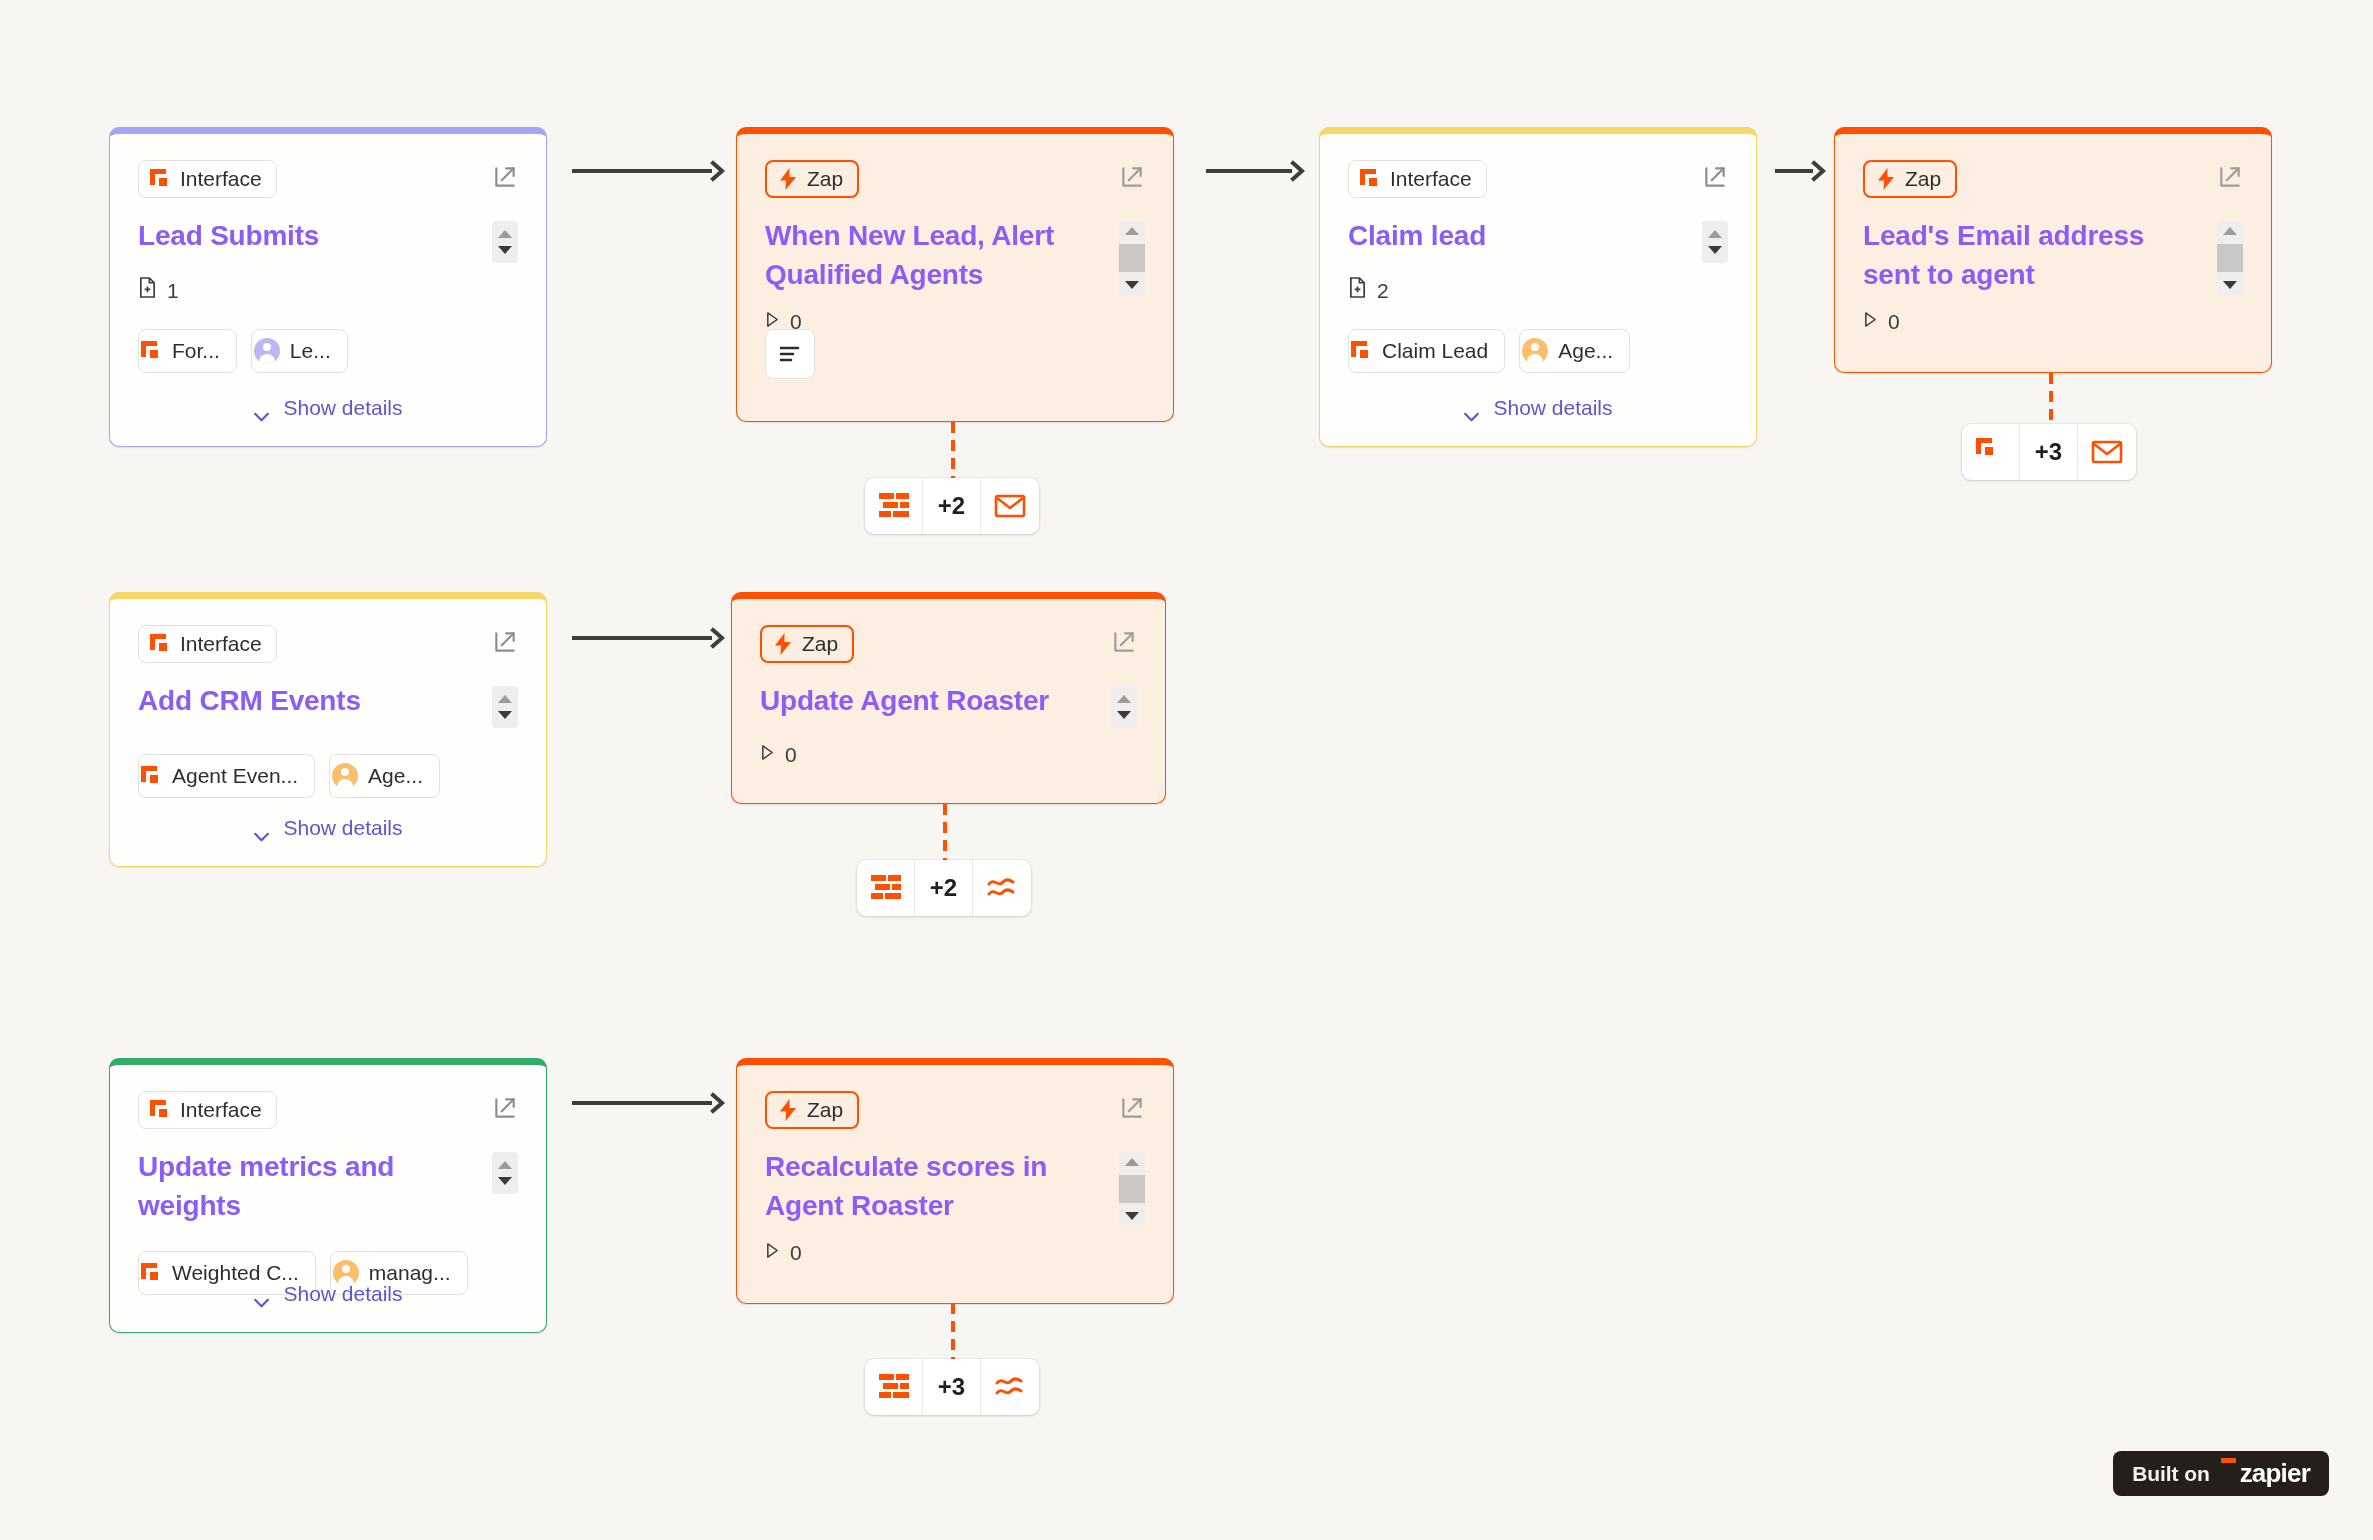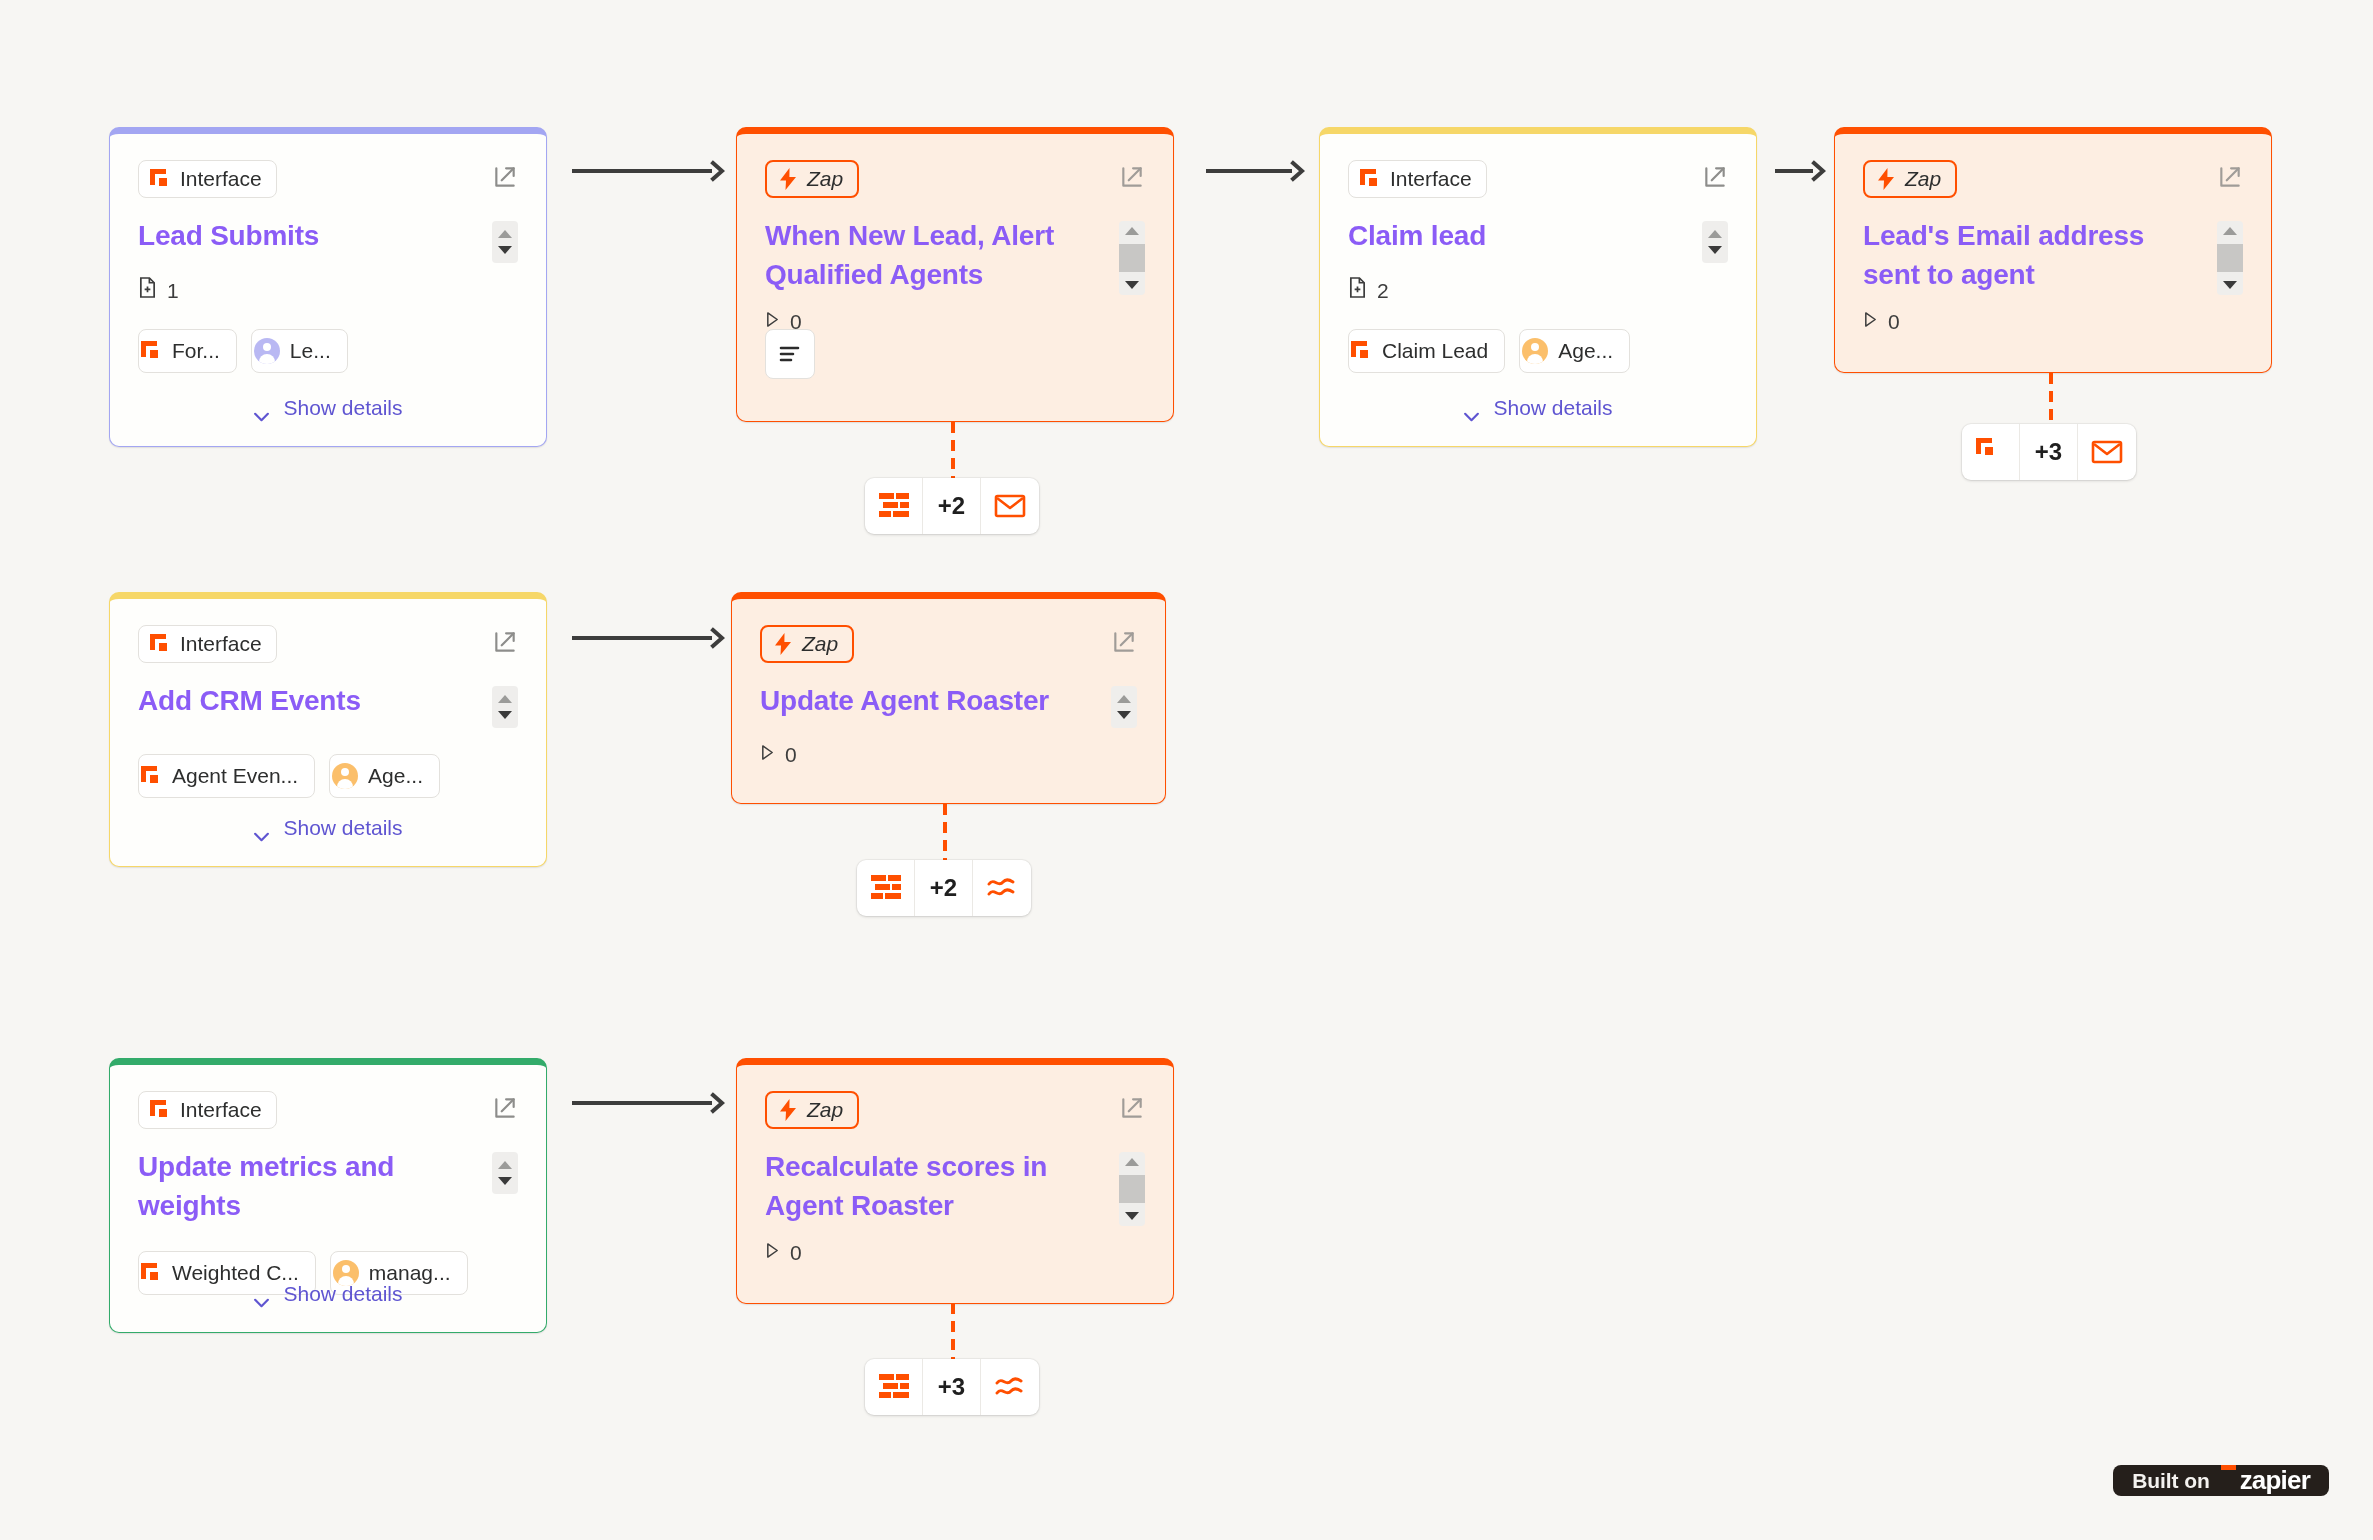--- a/index.html
+++ b/index.html
@@ -48,21 +48,20 @@
     border-radius: 8px;
     background: #ffffff;
     border: 1px solid #e3e1dd;
     font-size: 21px;
     color: #2d2e2e;
     box-sizing: border-box;
   }
   .type-badge.zap-badge {
     border: 2px solid #ff4f00;
     background: #fdeee2;
-    font-style: italic;
   }
 
   
   .ico-interface {
     width: 21px; height: 21px;
     position: relative; flex: 0 0 auto;
   }
   .ico-interface::before {
     content: ""; position: absolute;
     left: 0; top: 0; width: 16px; height: 16px;
@@ -302,21 +301,21 @@
   .ico-mail  { width: 32px; height: 26px; }
   .ico-wave  { width: 32px; height: 26px; }
 
   
   .built-on {
     position: absolute;
     right: 44px;
     bottom: 44px;
     background: #251f1b;
     border-radius: 8px;
-    height: 31px;
+    height: 45px;
     display: flex;
     align-items: center;
     gap: 11px;
     padding: 0 19px;
     box-sizing: border-box;
   }
   .built-on .bo-text {
     color: #f4f2ef;
     font-size: 21px;
     font-weight: bold;

